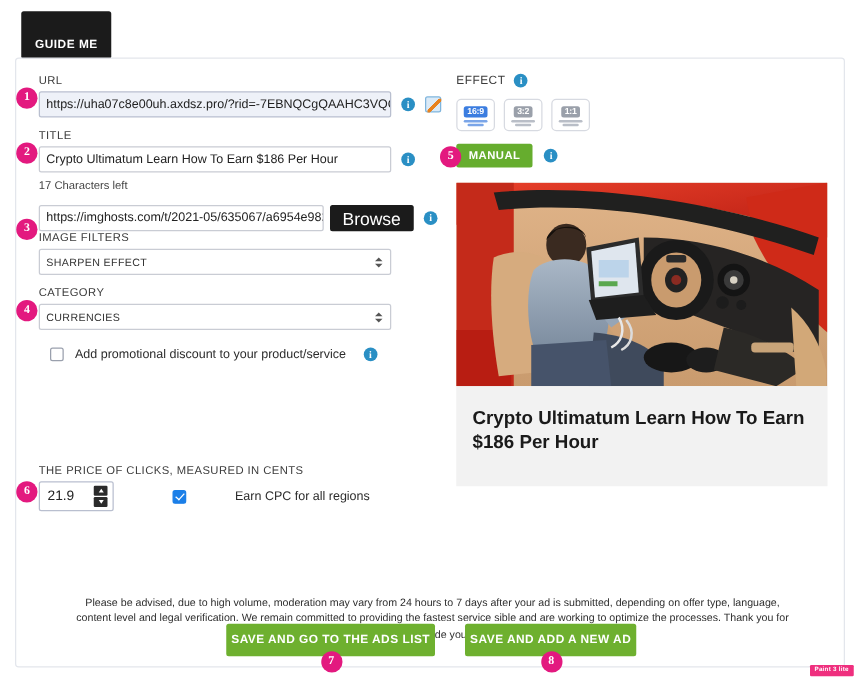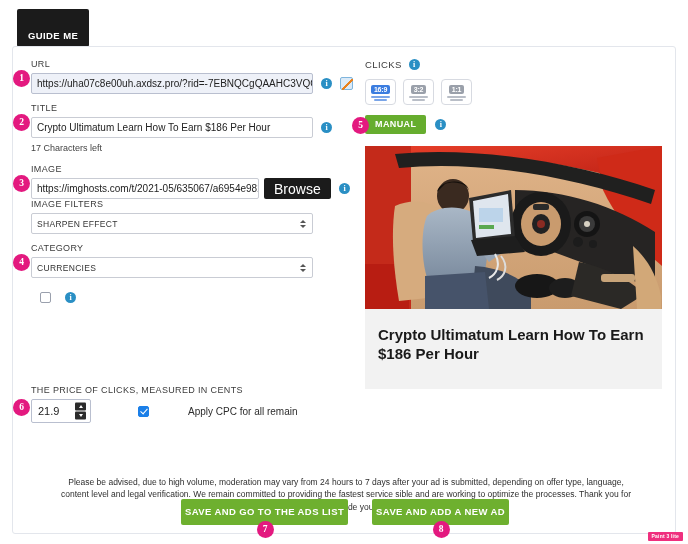--- a/index.html
+++ b/index.html
@@ -259,21 +259,20 @@
         <div class="field-label">TITLE</div>
         <div class="marker" style="left:-18px; top:11px;">2</div>
         <div style="display:flex; align-items:center; gap:8px;">
           <div class="txt-input">Crypto Ultimatum Learn How To Earn $186 Per Hour</div>
           <div class="info-icon">i</div>
         </div>
         <div class="hint">17 Characters left</div>
       </div>
 
       <div class="row" style="margin-top:11px;">
-        <div class="field-label">IMAGE</div>
         <div class="marker" style="left:-18px; top:11px;">3</div>
         <div style="display:flex; align-items:center; gap:8px; position:relative;">
           <div class="txt-input" style="width:228px;">https://imghosts.com/t/2021-05/635067/a6954e98276</div>
           <div class="browse-btn">Browse</div>
           <div class="info-icon" style="margin-left:72px;">i</div>
         </div>
       </div>
 
       <div class="row" style="">
         <div class="field-label">IMAGE FILTERS</div>
@@ -293,44 +292,45 @@
           <span>CURRENCIES</span>
           <span class="select-arrows">
               <i class="up"></i>
               <i class="dn"></i>
             </span>
         </div>
       </div>
 
       <div class="row" style="margin-top:14px; display:flex; align-items:center; gap:9px; padding-left:9px;">
         <span class="cb"></span>
+        <span class="cb-label">Add promotional discount to your product/service</span>
         <span class="info-icon" style="margin-left:5px;">i</span>
       </div>
 
       <div class="row" style="margin-top:82px; position:relative;">
         <div class="field-label">THE PRICE OF CLICKS, MEASURED IN CENTS</div>
         <div class="marker" style="left:-18px; top:14px;">6</div>
         <div style="display:flex; align-items:center;">
           <div class="num-input">
             <span>21.9</span>
             <span class="spin">
                 <span class="u"></span>
                 <span class="d"></span>
               </span>
           </div>
           <span class="cb checked" style="margin-left:47px;"></span>
-          <span class="cb-label" style="margin-left:39px;">Apply CPC for all remain</span>
+          <span class="cb-label" style="margin-left:39px;">Earn CPC for all regions</span>
         </div>
       </div>
 
     </div>
 
     <div class="right-col">
       <div class="preview-head">
-        <span class="preview-title">CLICKS</span>
+        <span class="preview-title">EFFECT</span>
         <span class="info-icon">i</span>
       </div>
 
       <div class="ratio-row">
         <div class="ratio-btn active">
           <span class="ratio-tag">16:9</span>
           <span class="ratio-lines">
               <i class="l1"></i>
               <i class="l2"></i>
             </span>

